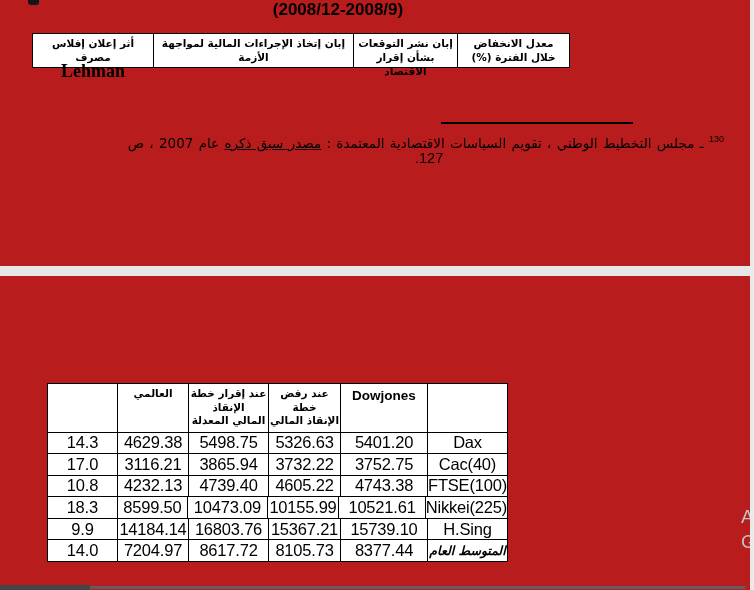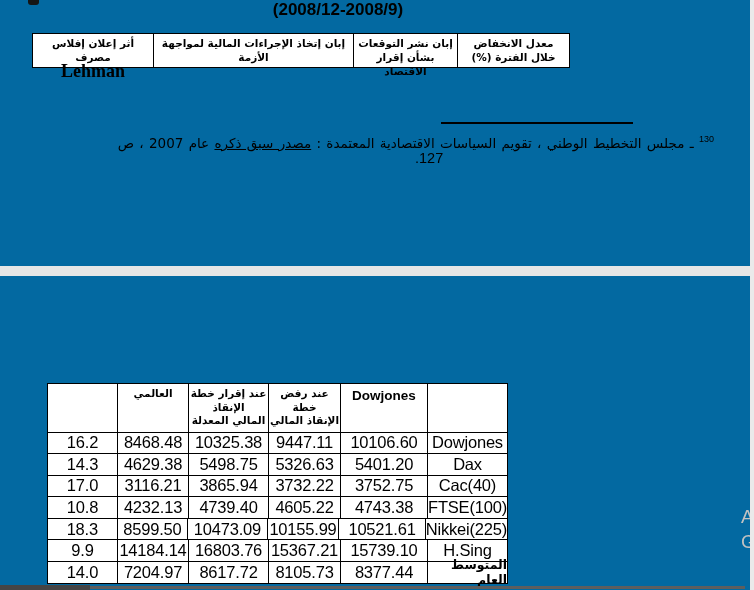--- a/index.html
+++ b/index.html
@@ -1,17 +1,17 @@
 <!DOCTYPE html>
 <html><head>
 <meta charset="utf-8">
 <style>
   html,body { margin:0; padding:0; background:#fff; }
   #screen {
-    position:relative; width:754px; height:590px; background:#0369a1;
+    position:relative; width:754px; height:590px; background:#b91c1c;
     overflow:hidden; font-family:"DejaVu Sans", sans-serif; color:#000;
   }
   
   .right-edge { position:absolute; right:0; top:0; width:4px; height:590px; background:#eaeaea; z-index:5; }
   .page-sep  { position:absolute; left:0; top:266px; width:754px; height:10px; background:#e6e6e6; z-index:4; }
   .corner-mark { position:absolute; left:28px; top:0; width:11px; height:5px; background:#151515; border-radius:0 0 3px 3px; }
 
   
   .doc-title {
     position:absolute; top:0; left:0; width:676px; text-align:center;
@@ -28,39 +28,39 @@
   .t1 .cell + .cell { border-right:1.5px solid #000; }
   .t1 { flex-direction:row-reverse; }
   .w1{width:111px}.w2{width:104px}.w3{width:200px}.w4{width:121px}.w5{width:114px}
   .t1 .latin { font-family:Liberation Serif, serif; font-size:18px; line-height:14px; }
   .t1 .c5 .l1 { text-align:right; padding-right:5px; }
   .t1 .c5 .l2 { text-align:center; }
 
   
   .fn-rule { position:absolute; left:441px; top:122px; width:192px; height:1.5px; background:#000; }
   .fn-text {
-    position:absolute; right:40px; top:129px; max-width:690px;
+    position:absolute; right:30px; top:129px; max-width:690px;
     direction:rtl; text-align:right; font-size:13.5px; line-height:21px;
     font-family:"DejaVu Sans", sans-serif; word-spacing:1px;
   }
   .fn-text sup { font-size:9px; font-family:"Liberation Sans", sans-serif; }
   .fn-underline { text-decoration:underline; }
   .fn-page { position:absolute; left:415px; top:150px; font-size:14.5px; font-family:"Liberation Sans", sans-serif; direction:ltr; }
 
   
   .t2 { position:absolute; left:47px; top:383px; width:461px; box-sizing:border-box; border:1.5px solid #000; background:#fff; }
   .t2 .hrow { display:flex; height:47.5px; }
   .t2 .brow { display:flex; height:21.6px; box-sizing:border-box; border-top:1.5px solid #000; }
   .t2 .c { box-sizing:border-box; height:100%; }
   .t2 .c + .c { border-left:1.5px solid #000; }
   .cw0{width:69px}.cw1{width:71px}.cw2{width:80px}.cw3{width:72px}.cw4{width:87px}.cw5{flex:1}
   .t2 .hc { padding-top:3px; text-align:center; direction:rtl; font-weight:bold; font-size:10.5px; line-height:13.5px; font-family:"DejaVu Sans", sans-serif; }
   .t2 .hc.latin { direction:ltr; font-family:"Liberation Sans", sans-serif; font-size:13.5px; padding-top:5px; }
   .t2 .bc { display:flex; align-items:center; justify-content:center; font-family:"Liberation Sans", sans-serif; font-size:16.5px; letter-spacing:-0.2px; }
-  .t2 .bc.ar { font-family:"DejaVu Sans", sans-serif; font-size:12.5px; font-weight:bold; direction:rtl; }
+  .t2 .bc.ar { font-family:"DejaVu Sans", sans-serif; font-size:12.5px; font-weight:bold; direction:rtl;font-style:italic; }
 
   
   .edge-letter { position:absolute; left:741px; color:#c2c2c2; font-size:19px; font-family:"Liberation Sans", sans-serif; z-index:3; }
   .edge-a { top:506px; } .edge-g { top:531px; }
 
   
   .bottom-dark { position:absolute; left:0; top:584.5px; width:90px; height:5.5px; background:#454545; }
   .bottom-line { position:absolute; left:90px; top:586px; width:655px; height:2.5px; background:#5e5e5e; }
 </style>
 </head>
@@ -114,28 +114,20 @@
           <div>عند رفض خطة</div>
           <div>الإنقاذ المالي</div>
         </div>
         <div class="c hc latin cw4">
           <div>Dowjones</div>
         </div>
         <div class="c hc cw5"></div>
       </div>
 
       <div class="brow">
-        <div class="c bc cw0">16.2</div>
-        <div class="c bc cw1">8468.48</div>
-        <div class="c bc cw2">10325.38</div>
-        <div class="c bc cw3">9447.11</div>
-        <div class="c bc cw4">10106.60</div>
-        <div class="c bc cw5">Dowjones</div>
-      </div>
-      <div class="brow">
         <div class="c bc cw0">14.3</div>
         <div class="c bc cw1">4629.38</div>
         <div class="c bc cw2">5498.75</div>
         <div class="c bc cw3">5326.63</div>
         <div class="c bc cw4">5401.20</div>
         <div class="c bc cw5">Dax</div>
       </div>
       <div class="brow">
         <div class="c bc cw0">17.0</div>
         <div class="c bc cw1">3116.21</div>

